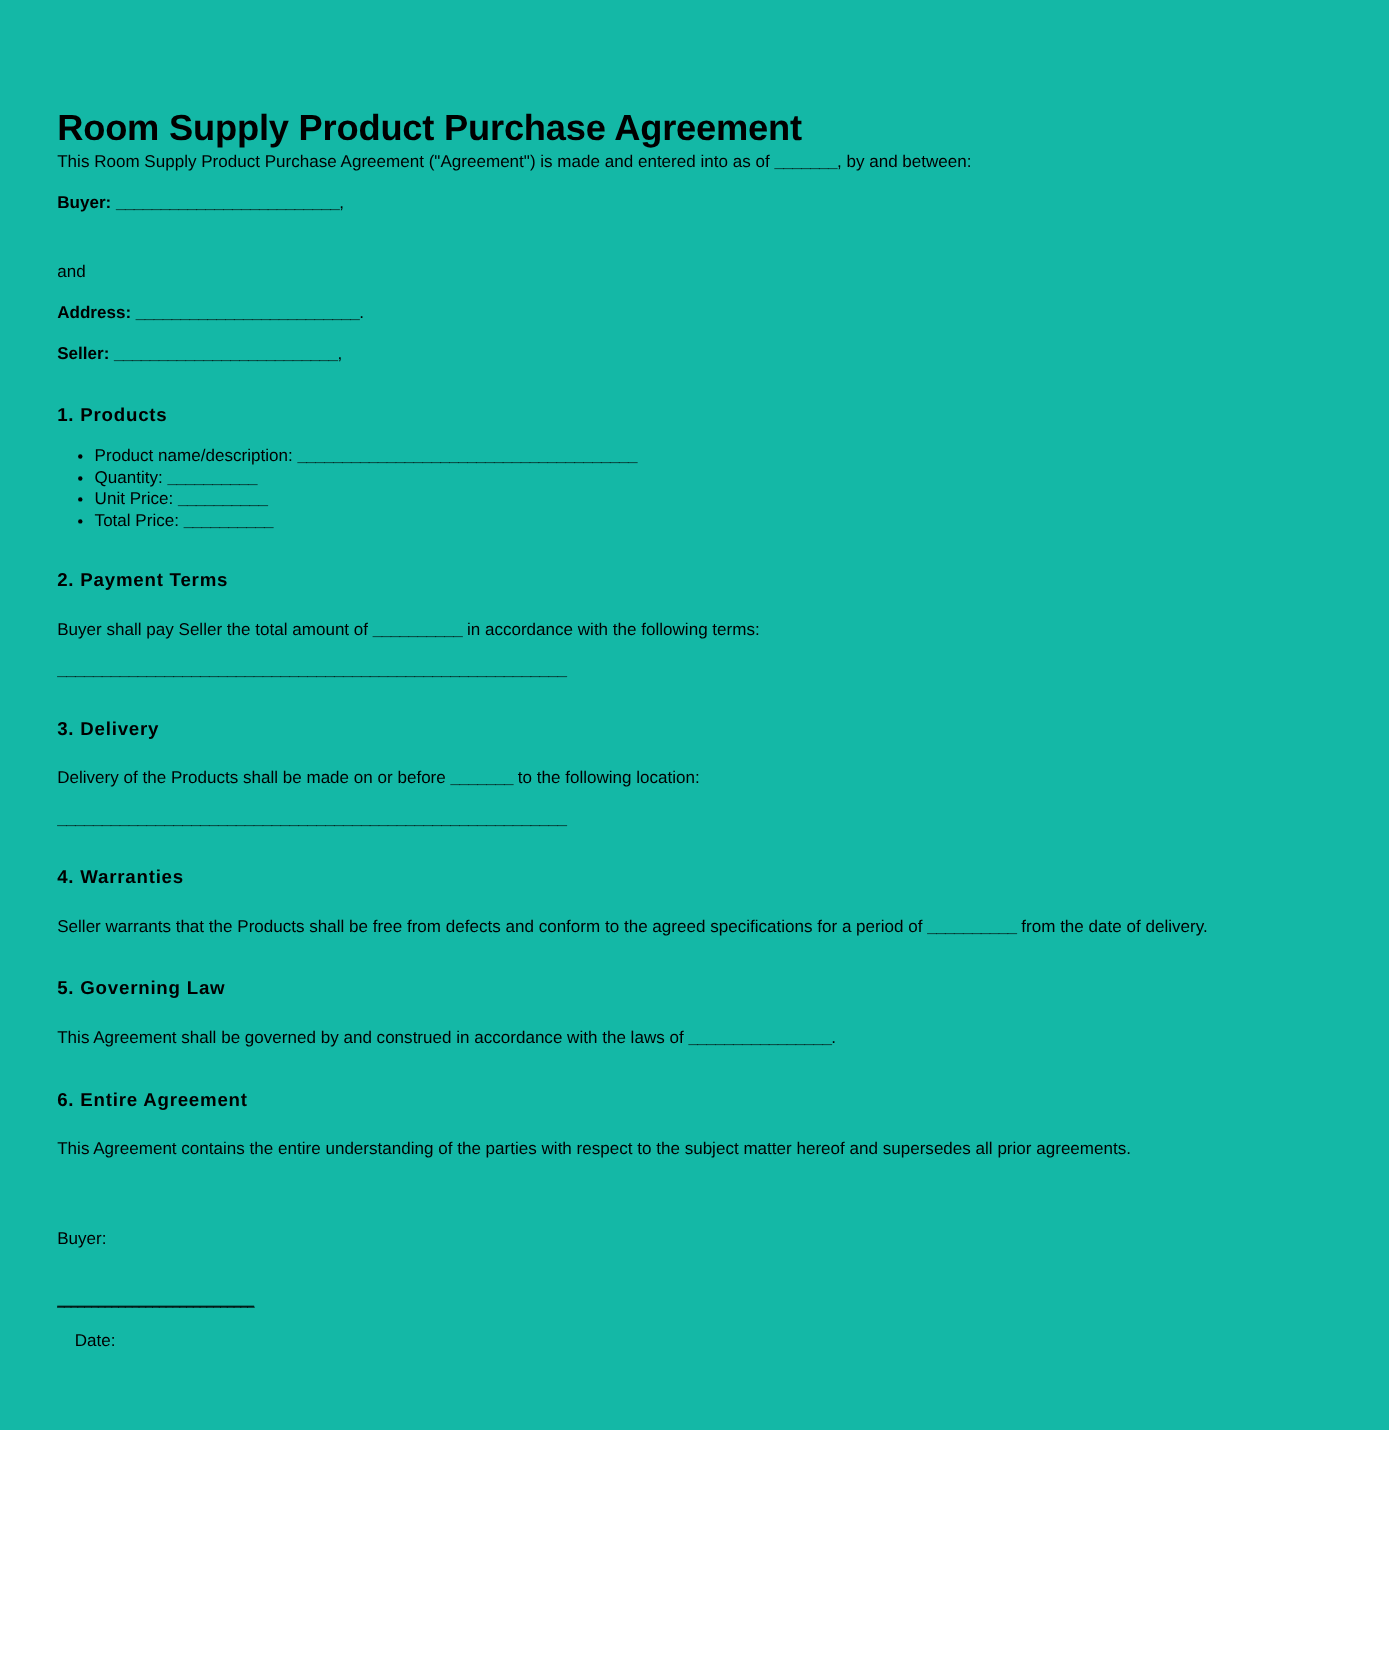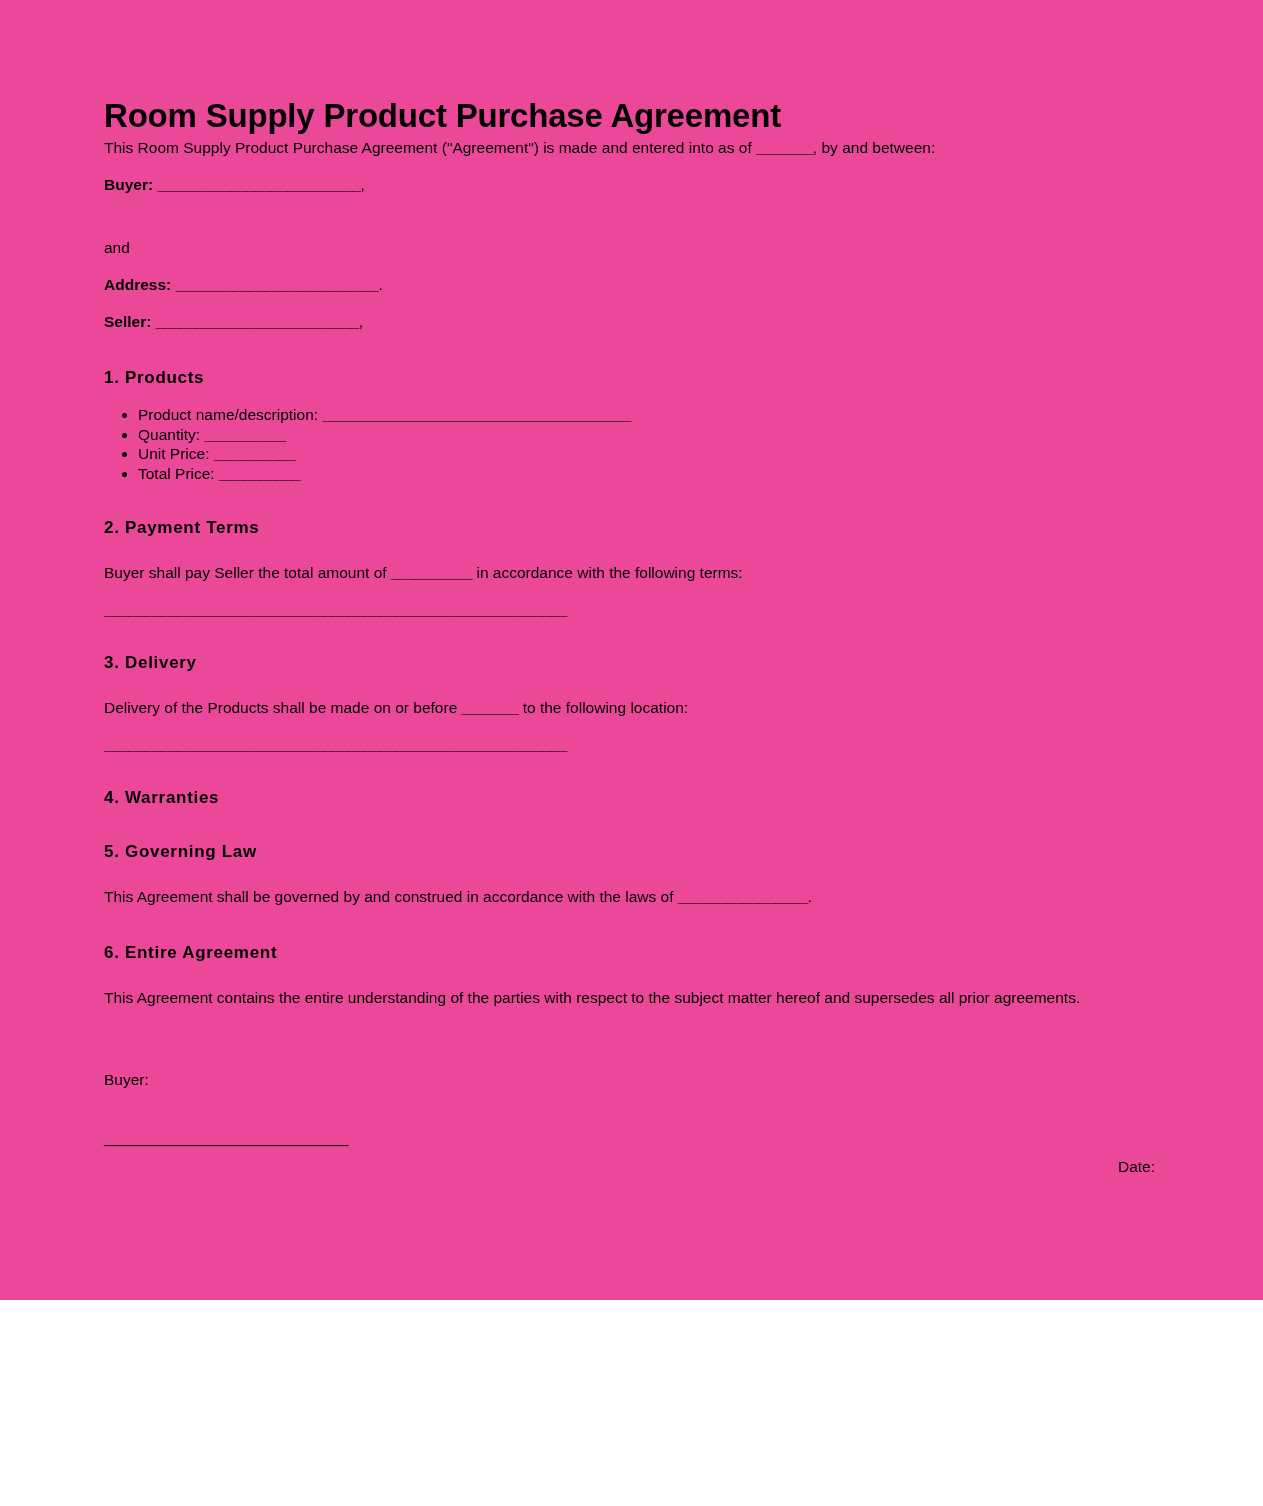--- a/index.html
+++ b/index.html
@@ -16,23 +16,23 @@
     color: #000000;
     -webkit-font-smoothing: none;
   }
 
   
   #page {
     position: relative;
     width: 1263px;
     height: 1300px;
     overflow: hidden;
-    background: #ec4899;
+    background: #14b8a6;
     box-sizing: border-box;
-    padding: 0 104px;
+    padding: 0 52px;
   }
 
   .doc-title {
     font-size: 33px;
     font-weight: bold;
     letter-spacing: -0.2px;
     margin: 0;
     padding-top: 96px;
     line-height: 1.2;
     white-space: nowrap;
@@ -66,22 +66,23 @@
     font-weight: bold;
     letter-spacing: -0.5px;
     white-space: nowrap;
   }
 
   
   .sig-rule {
     font-weight: normal;
     letter-spacing: -0.5px;
     white-space: nowrap;
-    font-size: 16px;
+    font-size: 12px;
     display: block;
+    text-decoration: underline;
   }
 
   h2.section-heading {
     font-size: 17px;
     font-weight: bold;
     letter-spacing: 0.7px;
     margin: 0;
     padding-top: 34px;
   }
   h2.section-heading + p.body-text,
@@ -114,22 +115,21 @@
     font-size: 15.5px;
     line-height: 1.55;
   }
   .sig-label {
     margin: 0;
   }
   .sig-gap {
     height: 34px;
   }
   .sig-row {
-    margin: 4px;
-    text-align: right;
+    margin: 16px;
   }
 </style>
 </head>
 <body>
 
 <div id="page">
 
   <h1 class="doc-title">Room Supply Product Purchase Agreement</h1>
 
   <p class="body-text intro"><span>This Room Supply Product Purchase Agreement ("Agreement") is made and entered into as of </span><span class="blank">_______</span><span>, by and between:</span></p>
@@ -153,20 +153,21 @@
 
   <h2 class="section-heading">2. Payment Terms</h2>
   <p class="body-text section-body"><span>Buyer shall pay Seller the total amount of </span><span class="blank">__________</span><span> in accordance with the following terms:</span></p>
   <div class="rule-line">_________________________________________________________</div>
 
   <h2 class="section-heading">3. Delivery</h2>
   <p class="body-text section-body"><span>Delivery of the Products shall be made on or before </span><span class="blank">_______</span><span> to the following location:</span></p>
   <div class="rule-line">_________________________________________________________</div>
 
   <h2 class="section-heading">4. Warranties</h2>
+  <p class="body-text section-body"><span>Seller warrants that the Products shall be free from defects and conform to the agreed specifications for a period of </span><span class="blank">__________</span><span> from the date of delivery.</span></p>
 
   <h2 class="section-heading">5. Governing Law</h2>
   <p class="body-text section-body"><span>This Agreement shall be governed by and construed in accordance with the laws of </span><span class="blank">________________</span><span>.</span></p>
 
   <h2 class="section-heading">6. Entire Agreement</h2>
   <p class="body-text section-body">This Agreement contains the entire understanding of the parties with respect to the subject matter hereof and supersedes all prior agreements.</p>
 
   <div class="sig-block">
     <p class="sig-label">Buyer:</p>
     <div class="sig-gap"></div>

